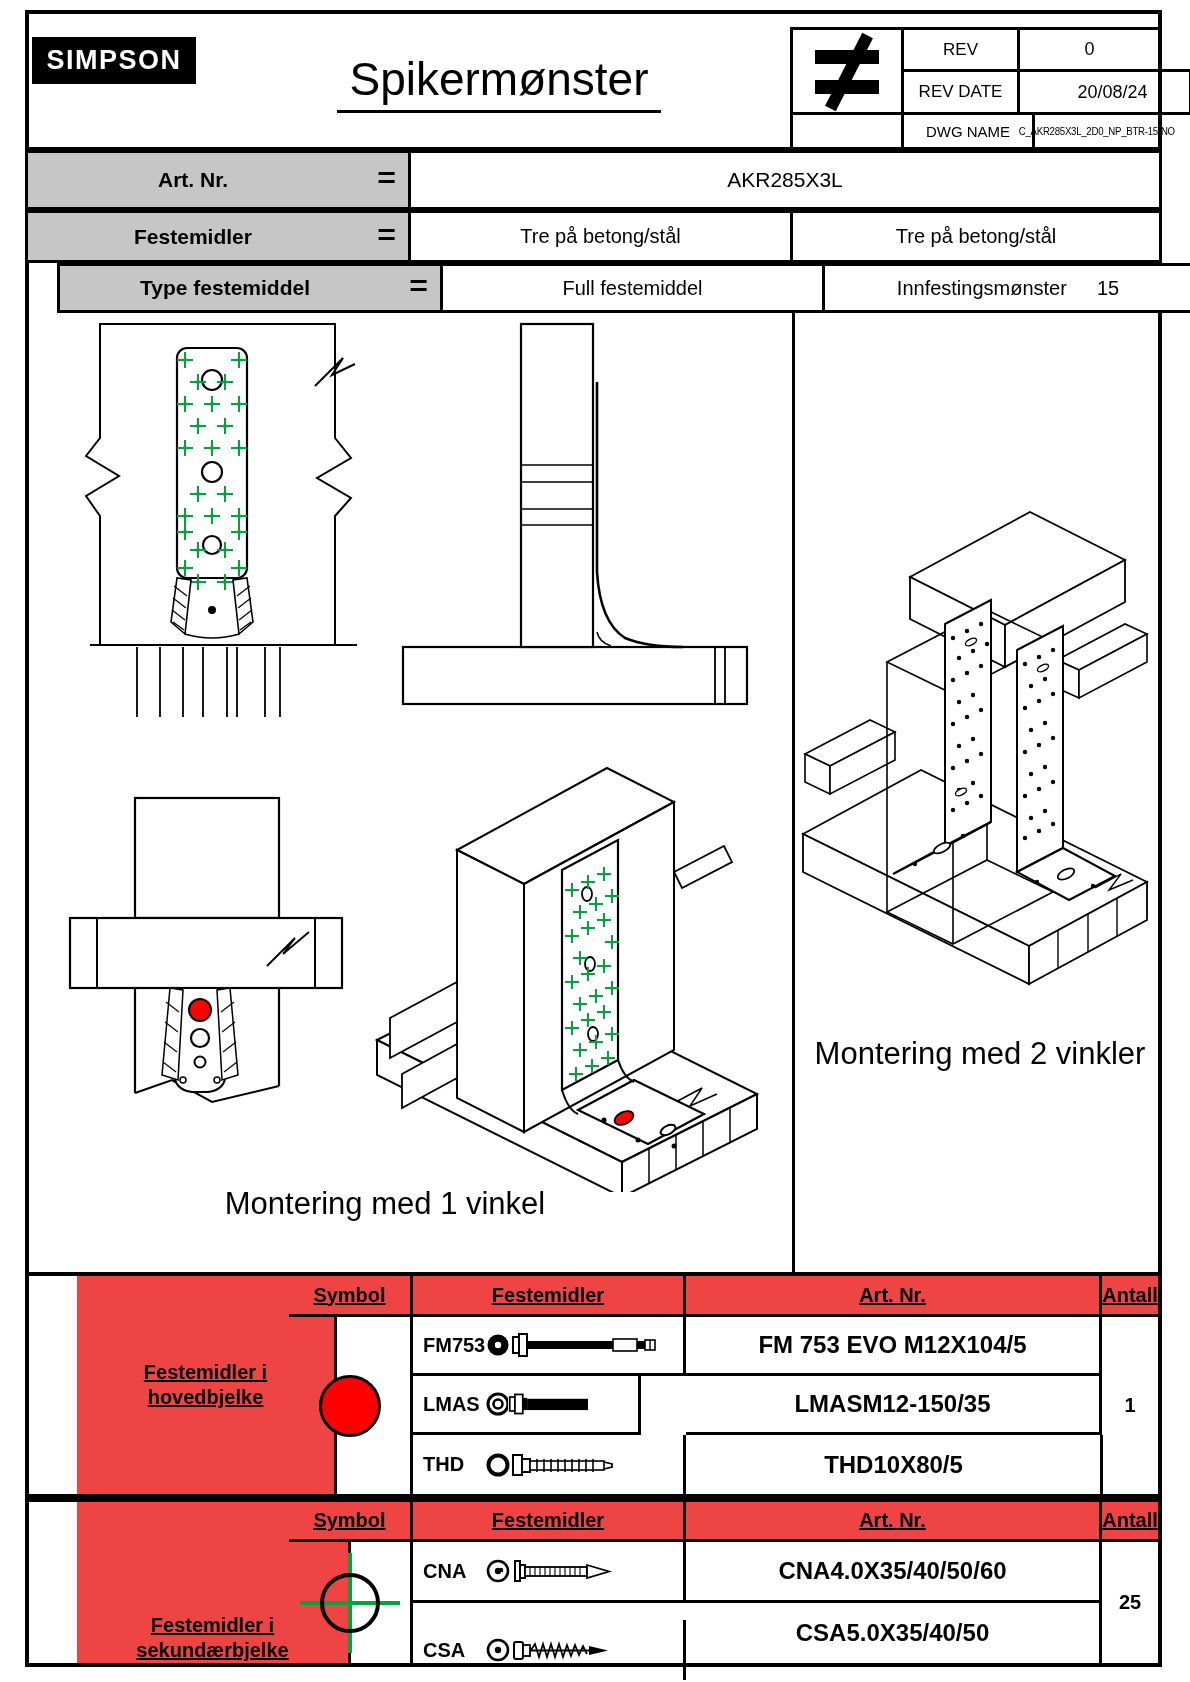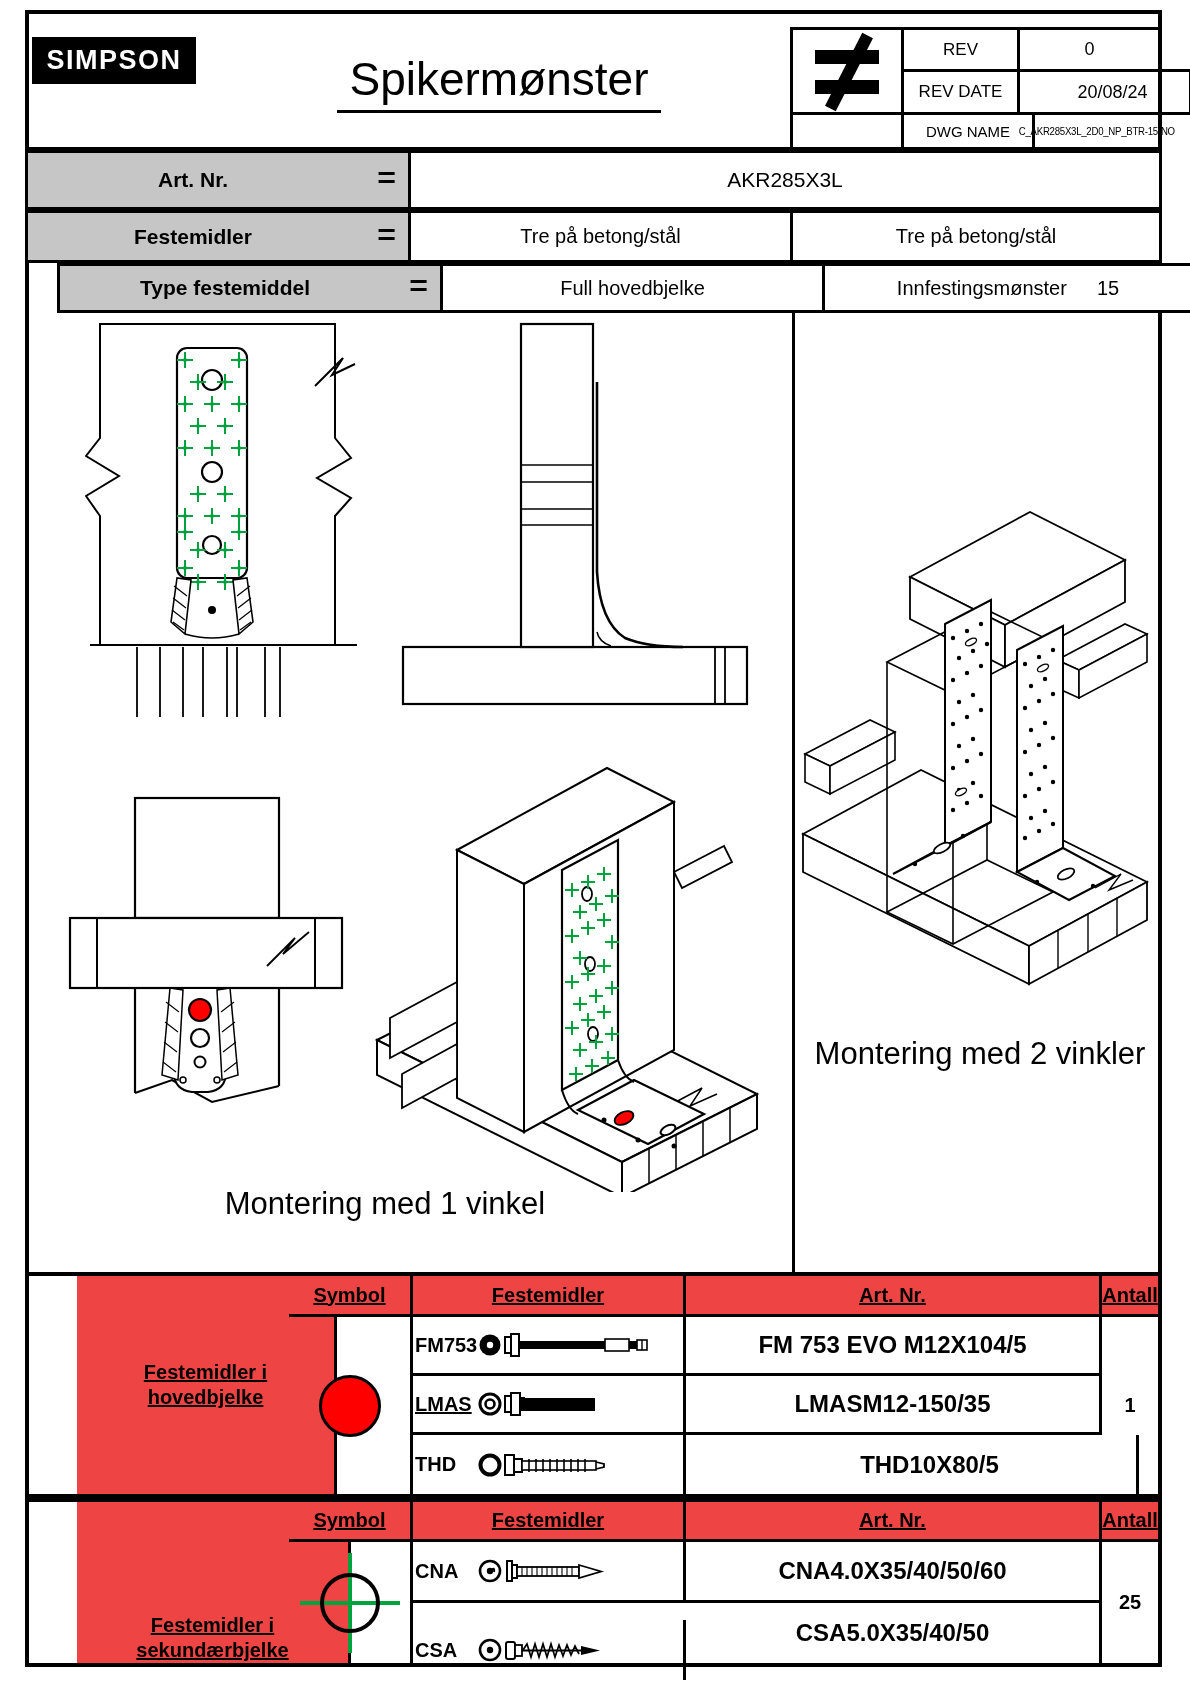--- a/index.html
+++ b/index.html
@@ -48,21 +48,21 @@
   
   .btable{left:25px;width:1137px;border:4px solid #000;background:#fff;}
   .tA{top:1272px;height:226px;}
   .tB{top:1498px;height:169px;}
   .tcell{position:absolute;box-sizing:border-box;display:flex;align-items:center;justify-content:center;}
   .gray{background:#ef4444;text-decoration:underline;}
   .bb{border-bottom:3px solid #000;}
   .br{border-right:3px solid #000;}
   .thead{font-weight:bold;font-size:20px;}
   .glabel{font-weight:bold;font-size:20px;text-align:center;line-height:1.25;margin-left:48px;}
-  .festrow{justify-content:flex-start;padding-left:2px;}
+  .festrow{justify-content:flex-start;padding-left:10px;}
   .code{font-weight:bold;font-size:20px;min-width:62px;}
   .artv{font-weight:bold;font-size:24px;}
   .antall{font-weight:bold;font-size:20px;}
   .redcircle{width:56px;height:56px;border-radius:50%;background:#FF0000;border:3px solid #000;}
   .crosshair{position:relative;width:100%;height:100%;display:flex;align-items:center;justify-content:center;}
   .crosshair .c{width:52px;height:52px;border-radius:50%;border:4px solid #000;}
   .crosshair .h{position:absolute;left:50%;top:50%;width:100px;height:4px;background:#00A33C;transform:translate(-50%,-50%);}
   .crosshair .v{position:absolute;left:50%;top:50%;width:4px;height:100px;background:#00A33C;transform:translate(-50%,-50%);}
   svg{display:block;}
 </style>
@@ -105,21 +105,21 @@
       <span class="eq">=</span>
     </div>
     <div class="ival-half">Tre på betong/stål</div>
     <div class="ival">Tre på betong/stål</div>
   </div>
   <div class="abs inforow ir3">
     <div class="ilabel">
       <span class="lt">Type festemiddel</span>
       <span class="eq">=</span>
     </div>
-    <div class="ival-half">Full hovedbjelke</div>
+    <div class="ival-half">Full festemiddel</div>
     <div class="ival ival-gap">
       <span>Innfestingsmønster</span>
       <span>15</span>
     </div>
   </div>
 
   <div class="abs divider"></div>
 
   <svg class="abs" style="left:85px;top:320px;" width="280" height="400" viewBox="0 0 280 400">
     <defs>
@@ -417,21 +417,21 @@
         <rect x="8" y="3" width="8" height="22" fill="#fff" stroke="#000" stroke-width="2"></rect>
         <rect x="16" y="10" width="86" height="8" fill="#000"></rect>
         <rect x="102" y="8" width="24" height="12" fill="#fff" stroke="#000" stroke-width="1.6"></rect>
         <rect x="126" y="10" width="8" height="8" fill="#000"></rect>
         <rect x="134" y="9" width="10" height="10" fill="#fff" stroke="#000" stroke-width="1.6"></rect>
         <line x1="139" y1="9" x2="139" y2="19" stroke="#000" stroke-width="1.4"></line>
         </svg>
     </div>
     <div class="tcell br bb artv" style="left:657px;top:41px;width:416px;height:59px;">FM 753 EVO M12X104/5</div>
 
-    <div class="tcell br bb festrow" style="left:384px;top:100px;width:273px;height:59px;text-decoration:underline;">
+    <div class="tcell br bb festrow" style="left:384px;top:100px;width:228px;height:59px;">
       <span class="code">LMAS</span>
       <svg width="26" height="26">
         <circle cx="13" cy="13" r="10" fill="none" stroke="#000" stroke-width="3"></circle>
         <circle cx="13" cy="13" r="4.5" fill="none" stroke="#000" stroke-width="2.6"></circle>
         </svg>
       <svg width="150" height="28" viewBox="0 0 150 28">
         <rect x="2" y="6" width="6" height="16" fill="#fff" stroke="#000" stroke-width="2"></rect>
         <rect x="8" y="3" width="9" height="22" fill="#fff" stroke="#000" stroke-width="2"></rect>
         <rect x="17" y="7" width="5" height="14" fill="#000"></rect>
         <rect x="22" y="8" width="70" height="13" fill="#000"></rect>
@@ -455,21 +455,21 @@
             <line x1="47" y1="8" x2="47" y2="21"></line>
           <line x1="54" y1="8" x2="54" y2="21"></line>
             <line x1="61" y1="8" x2="61" y2="21"></line>
           <line x1="68" y1="8" x2="68" y2="21"></line>
             <line x1="75" y1="8" x2="75" y2="21"></line>
           <line x1="82" y1="8" x2="82" y2="21"></line>
           </g>
         <polyline points="93,11 101,13 101,16 93,18" fill="none" stroke="#000" stroke-width="1.8"></polyline>
         </svg>
     </div>
-    <div class="tcell br artv" style="left:694px;top:159px;width:416px;height:59px;">THD10X80/5</div>
+    <div class="tcell br artv" style="left:658px;top:159px;width:416px;height:59px;">THD10X80/5</div>
     <div class="tcell antall" style="left:1073px;top:41px;width:56px;height:177px;">1</div>
   </div>
 
   <div class="abs btable tB">
     <div class="tcell gray br glabel" style="left:0;top:0;width:274px;height:161px;align-items:flex-end;padding-top:14px;">
       <span style="width:170px;">Festemidler i sekundærbjelke</span>
     </div>
     <div class="tcell gray br bb thead" style="left:260px;top:0;width:124px;height:40px;">Symbol</div>
     <div class="tcell gray br bb thead" style="left:384px;top:0;width:273px;height:40px;">Festemidler</div>
     <div class="tcell gray br bb thead" style="left:657px;top:0;width:416px;height:40px;">Art. Nr.</div>

